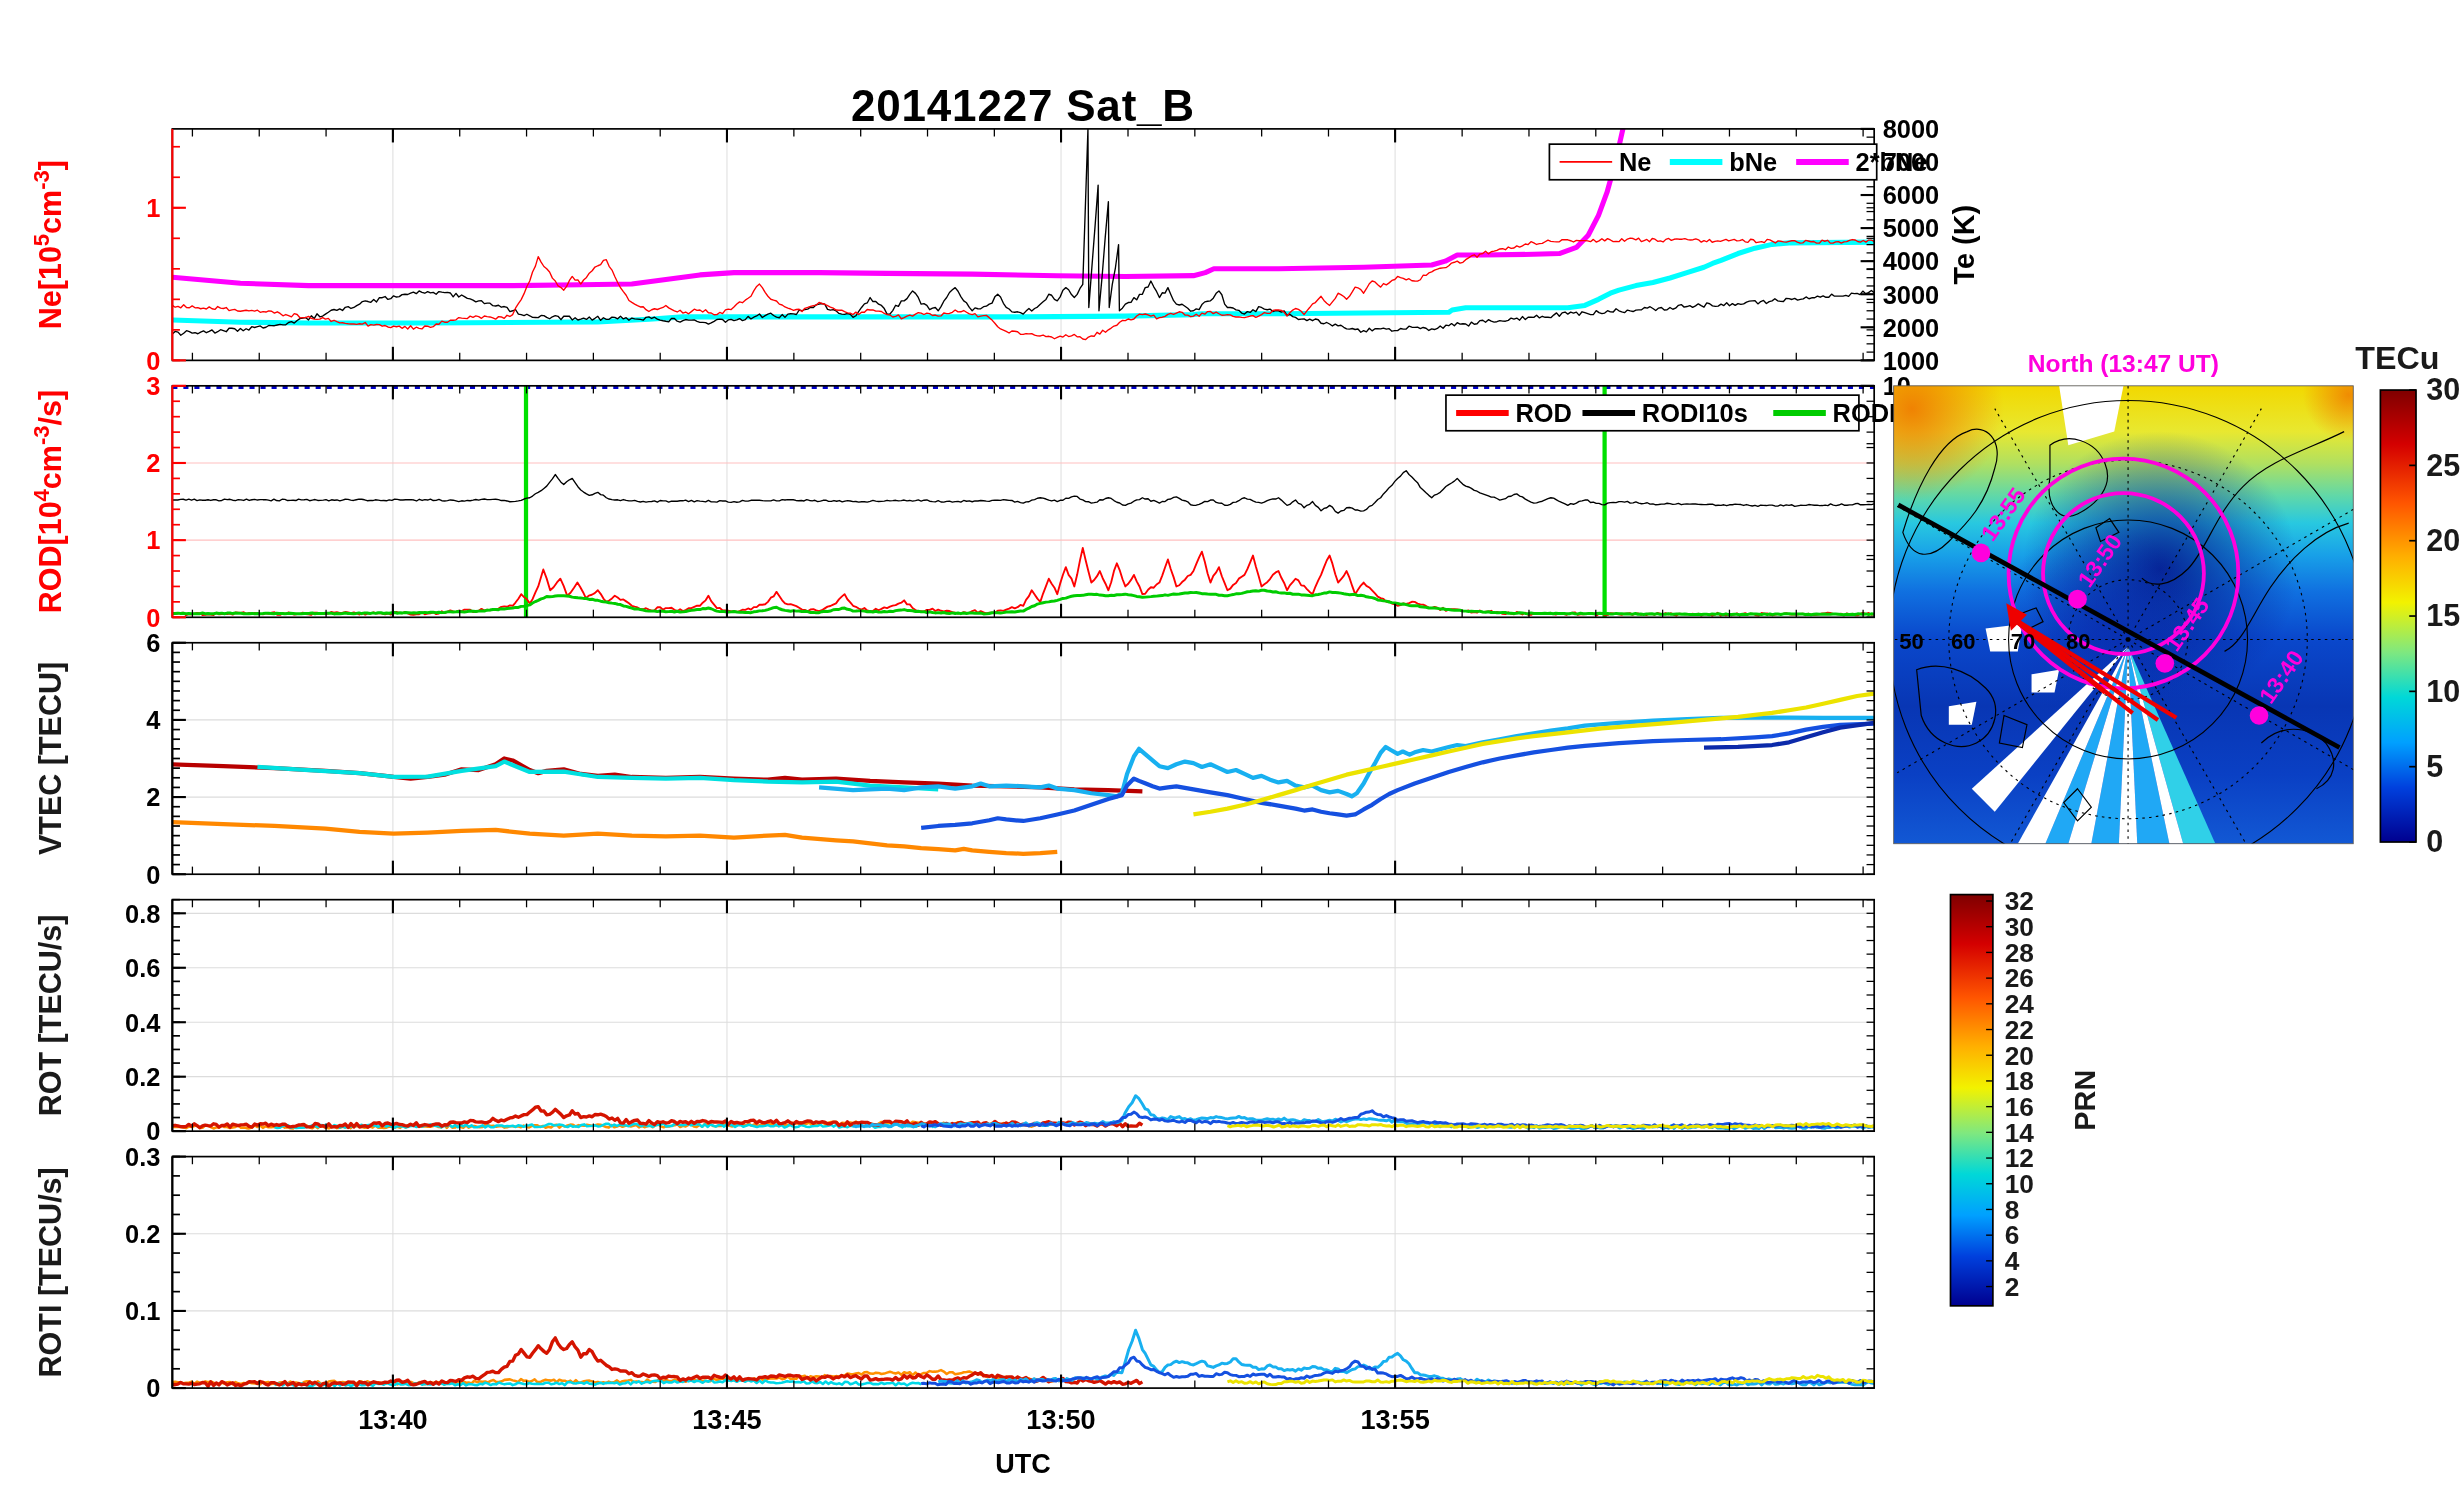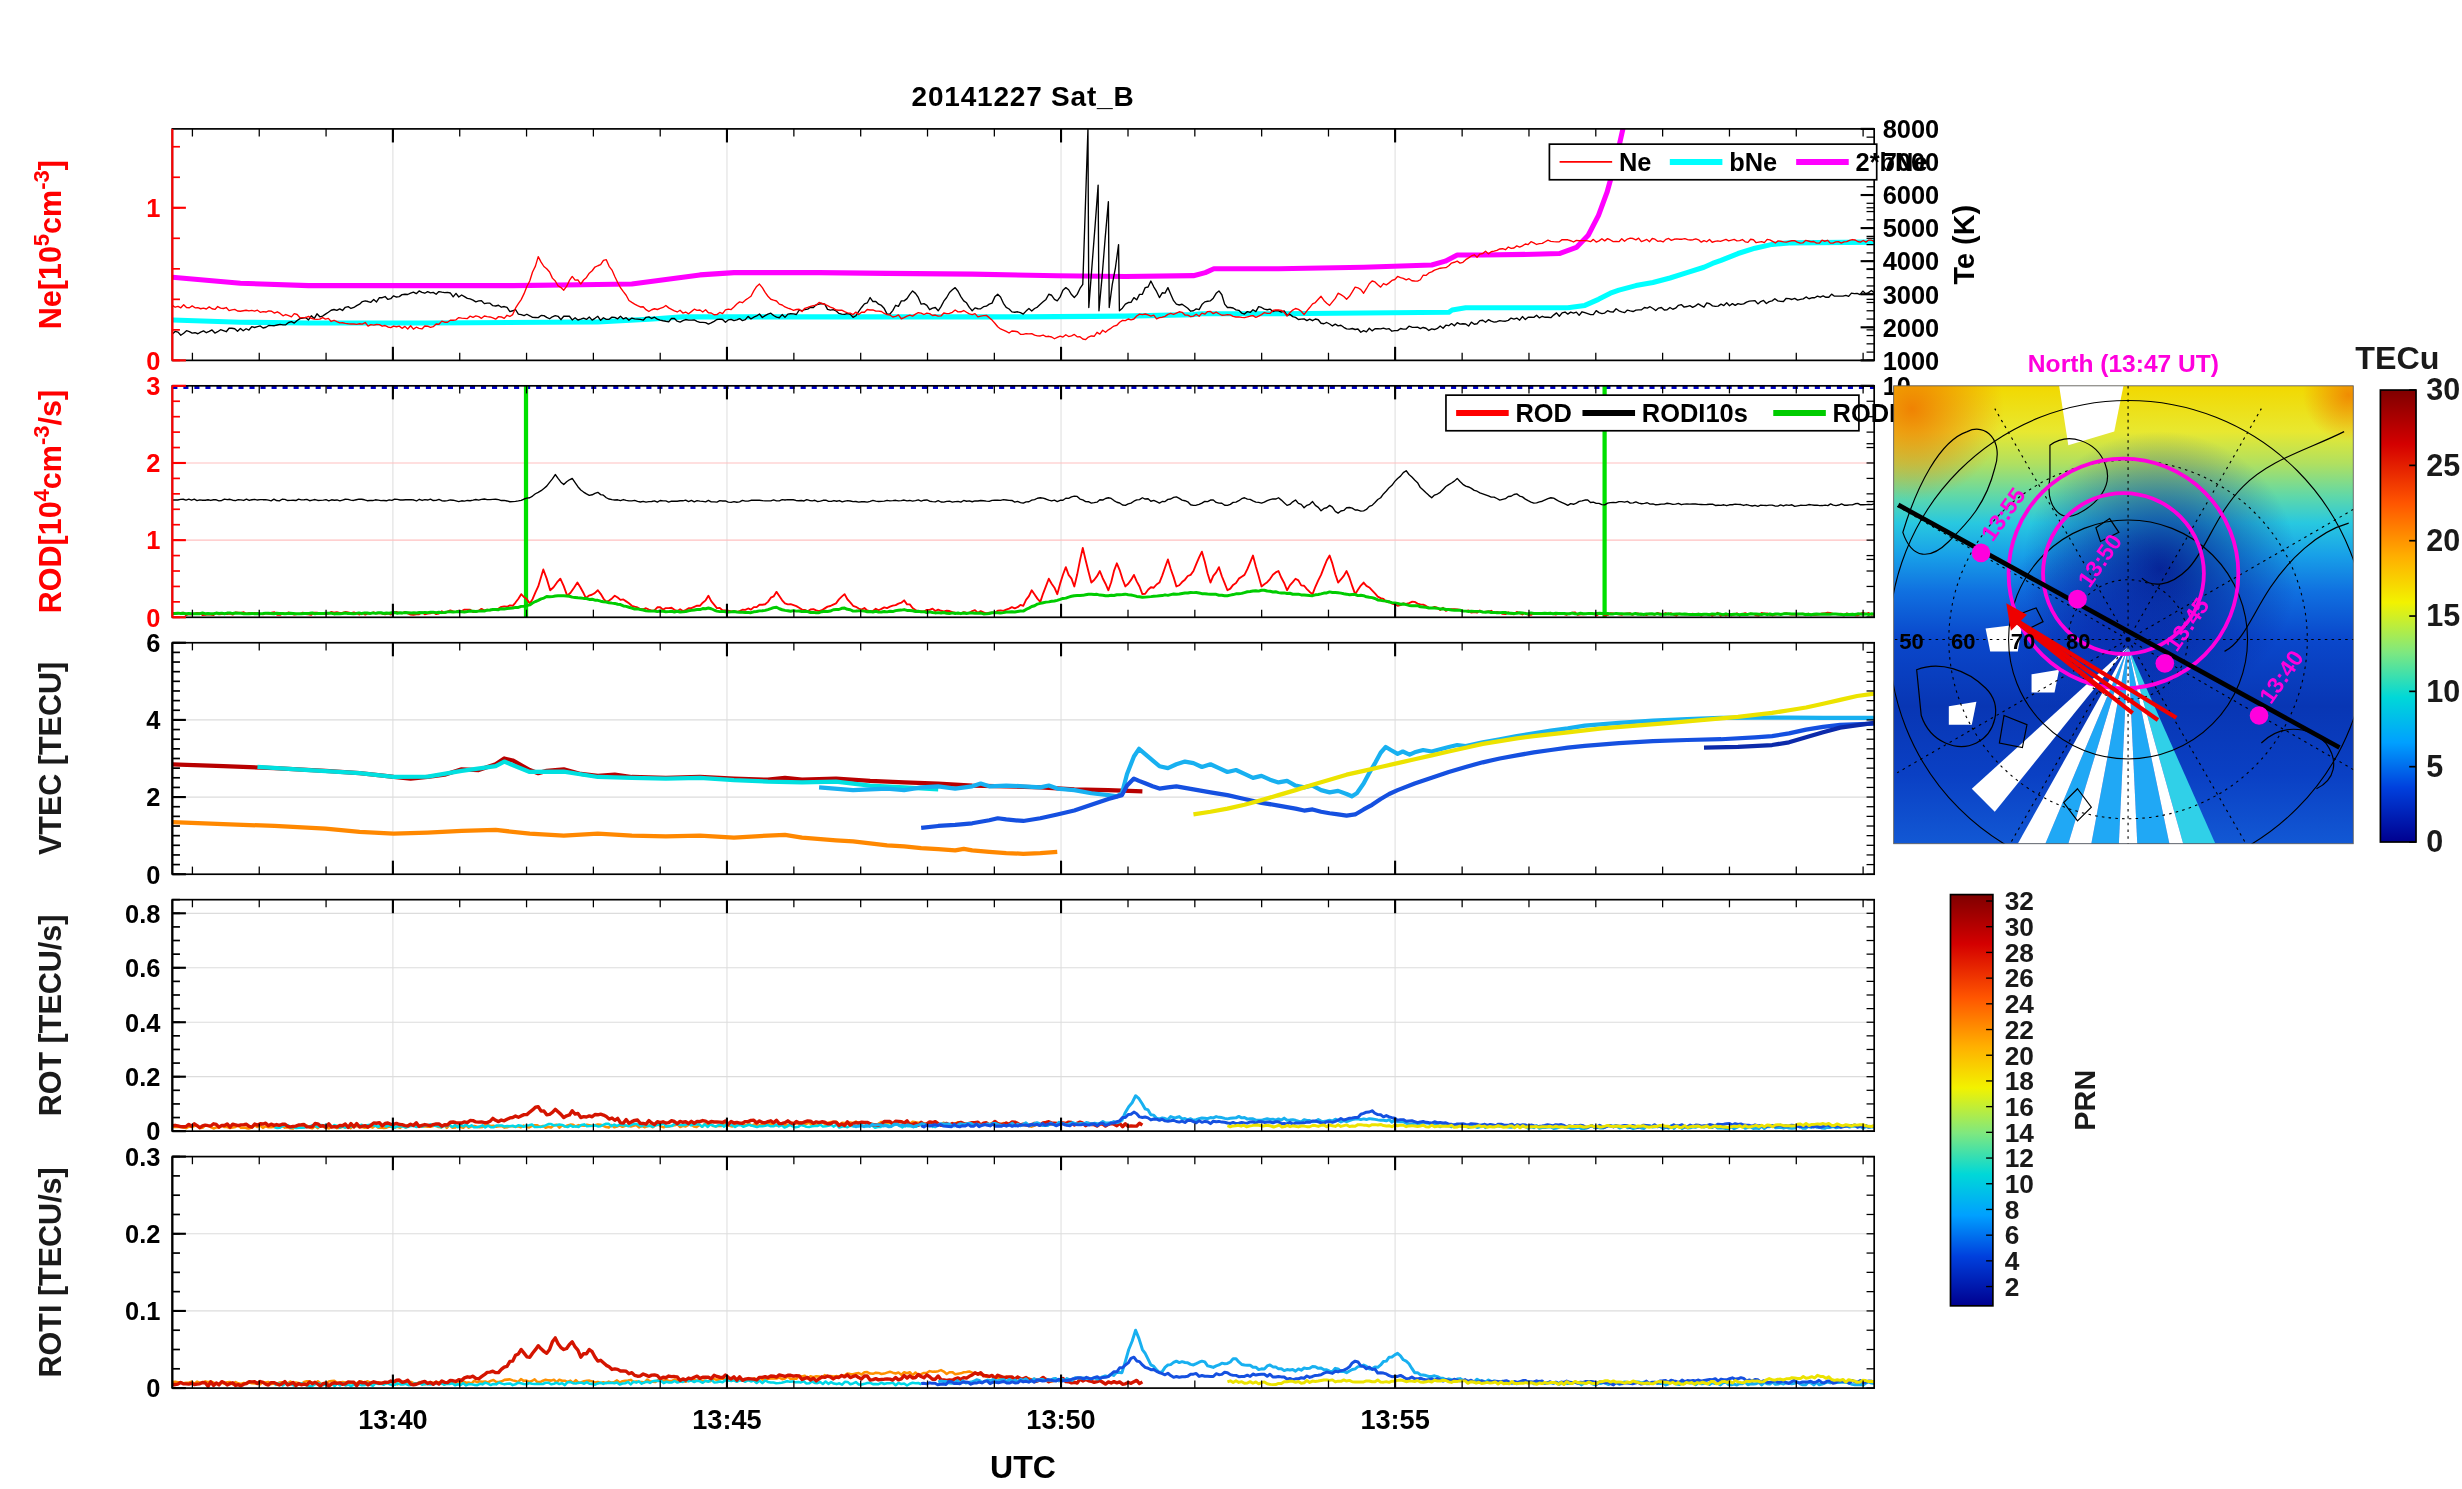--- a/index.html
+++ b/index.html
@@ -1,22 +1,22 @@
 <!DOCTYPE html>
 <html style="font-size:13.6px"><head>
 <meta charset="utf-8">
 <style>
   html,body{margin:0;padding:0;background:#ffffff;}
   #figure{position:relative;width:2462px;height:1489px;background:#ffffff;
           font-family:"Liberation Sans",sans-serif;overflow:hidden;}
   #figure-title{position:absolute;left:172px;top:81px;width:1702px;text-align:center;
-          font-size:28px;font-weight:bold;color:#000;letter-spacing:0.8px;}
+          font-size:44px;font-weight:bold;color:#000;letter-spacing:0.8px;}
   #chart-svg-holder{position:absolute;left:0;top:0;width:2462px;height:1489px;}
   #x-axis-label{position:absolute;left:172px;top:1449px;width:1702px;text-align:center;
-          font-size:32px;font-weight:bold;color:#000;}
+          font-size:27px;font-weight:bold;color:#000;}
 </style>
 </head>
 <body>
 
 <div id="figure">
   <div id="figure-title">20141227  Sat_B</div>
   <div id="chart-svg-holder"><svg viewBox="0 0 2903 1756" width="2462" height="1489">
         <g>
           <defs>
             <clipPath id="clip-ne-te">

